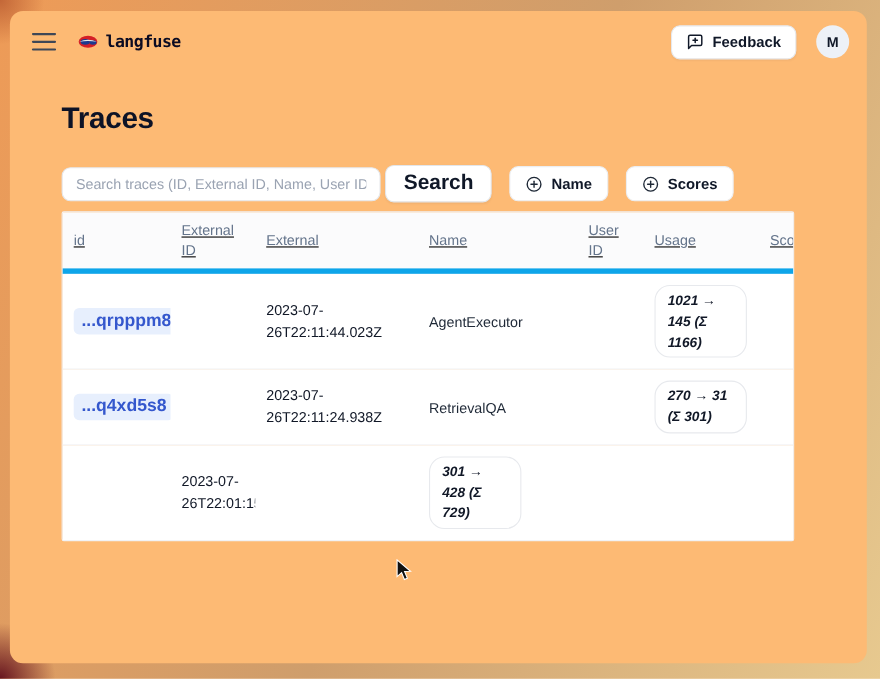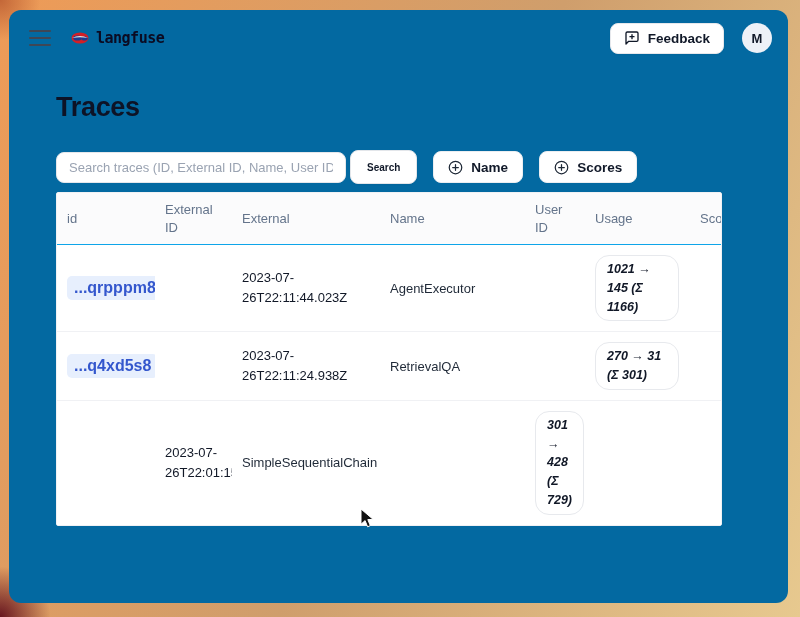--- a/index.html
+++ b/index.html
@@ -8,21 +8,21 @@
     font-family: "Liberation Sans", "DejaVu Sans", sans-serif;
     background:
       radial-gradient(circle at 0% 100%, rgba(96,14,28,0.95) 0%, rgba(96,14,28,0) 5%),
       radial-gradient(circle at 0% 0%, rgba(160,60,30,0.55) 0%, rgba(160,60,30,0) 4%),
       linear-gradient(115deg, #ee9b57 0%, #cf9e6c 52%, #e7c98f 100%);
     position: relative;
   }
   .window {
     position: absolute;
     left: 9px; top: 10px; right: 12px; bottom: 14px;
-    background: #0369a1;
+    background: #fdba74;
     border-radius: 12px;
     overflow: hidden;
   }
 
   
   .topbar {
     height: 56px;
     display: flex;
     align-items: center;
     padding: 0 16px 0 20px;
@@ -67,21 +67,21 @@
     padding: 0 12px;
     font-family: "Liberation Sans", sans-serif;
     font-size: 13px; color: #111827;
     outline: none; background: #fff;
   }
   .search-input::placeholder { color: #9aa3b2; }
   .search-btn {
     height: 34px; padding: 0 16px; margin-left: 4px;
     background: #fff; border: 1px solid #e3e6ea; border-radius: 8px;
     box-shadow: 0 1px 2px rgba(16,24,40,0.05);
-    font-size: 10px; font-weight: 600; color: #101828; cursor: pointer;
+    font-size: 19px; font-weight: 600; color: #101828; cursor: pointer;
   }
   .filter-btn {
     display: flex; align-items: center; gap: 8px;
     height: 32px; padding: 0 14px; margin-left: 16px;
     background: #fff; border: 1px solid #eceef1; border-radius: 8px;
     font-size: 13.5px; font-weight: 600; color: #101828; cursor: pointer;
   }
   .filter-btn:first-of-type { margin-left: 16px; }
 
   
@@ -90,21 +90,22 @@
     border: 1px solid #f0f1f4;
     border-radius: 2px;
   }
   .t-row {
     display: grid;
     grid-template-columns: 98px 77px 148px 145px 60px 105px 1fr;
     align-items: center;
   }
   .t-head {
     background: #fbfbfc;
-    border-bottom: 1px solid #0ea5e9;
+    border-bottom: 5px solid #0ea5e9;
+    text-decoration: underline;
   }
   .t-head .t-cell {
     font-size: 13px; color: #64748b; font-weight: 400;
     padding: 8px 10px; line-height: 1.35;
   }
   .t-body-row { border-bottom: 1px solid #f0f1f4; background: #fff; }
   .t-body-row:last-child { border-bottom: none; }
   .t-cell { padding: 10px 10px; font-size: 13px; color: #1f2937; overflow: hidden; }
   .cell-ts { max-width: 118px; line-height: 1.55; color: #111827; word-break: normal; overflow-wrap: break-word; }
   .id-badge {
@@ -213,21 +214,20 @@
         <div class="t-cell"><span class="cell-ts" style="display:inline-block">2023-07-26T22:11:24.938Z</span></div>
         <div class="t-cell">RetrievalQA</div>
         <div class="t-cell"></div>
         <div class="t-cell"><span class="usage-pill">270 → 31 (Σ 301)</span></div>
         <div class="t-cell"></div>
       </div>
 
       <div class="t-row t-body-row">
         <div class="t-cell"></div>
         <div class="t-cell"><span class="cell-ts" style="display:inline-block">2023-07-26T22:01:15.513Z</span></div>
-        <div class="t-cell">SimpleSequentialChain</div>
         <div class="t-cell"></div>
         <div class="t-cell"><span class="usage-pill">301 → 428 (Σ 729)</span></div>
         <div class="t-cell"></div>
       </div>
     </div>
   </div>
 </div>
 
 <svg class="cursor" width="16" height="22" viewBox="0 0 16 22">
   <path d="M1 1 L1 16.2 L5.1 12.6 L7.6 18.8 L10.3 17.6 L7.8 11.6 L13.2 11.4 Z" fill="#111111" stroke="#ffffff" stroke-width="1"></path>

